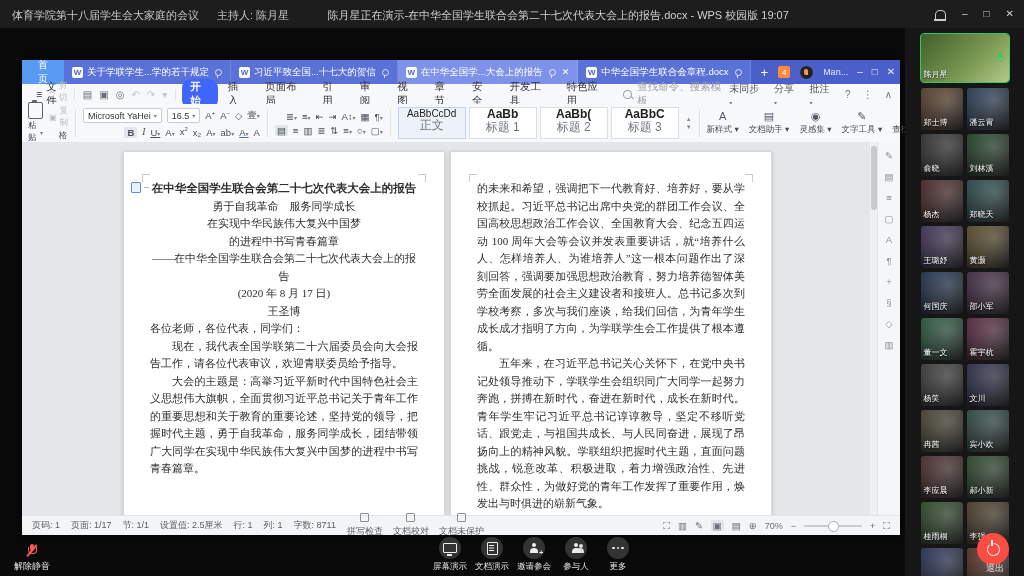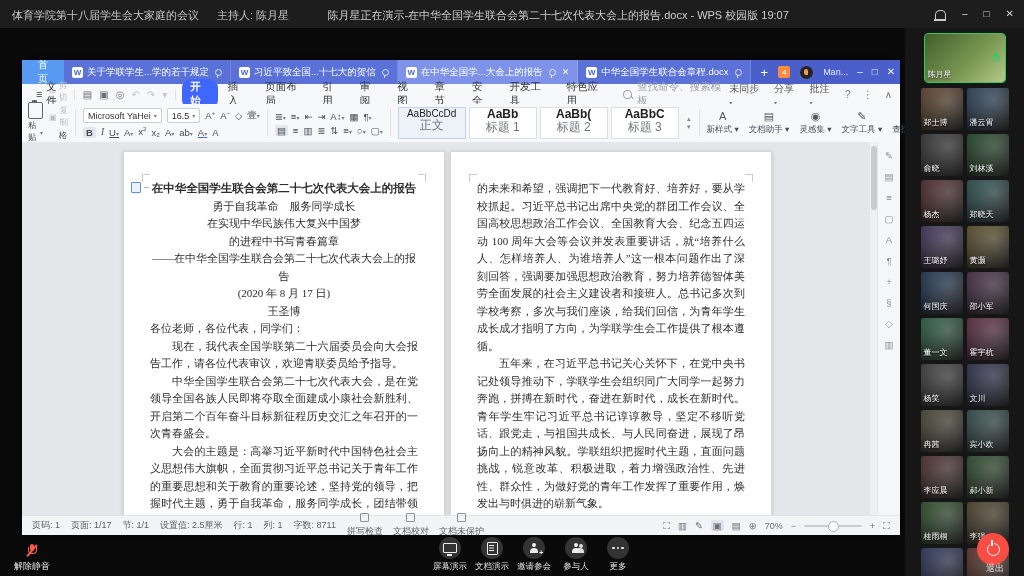--- a/index.html
+++ b/index.html
@@ -47,21 +47,21 @@
   .ribbon{position:absolute;left:0;top:44px;right:0;height:38px;border-bottom:1px solid #e1e2e5;background:#f7f8fa;display:flex;align-items:center;padding:0 6px;gap:7px;font-size:9px;color:#4a4f57;}
   .vsep{width:1px;height:28px;background:#e2e3e6;flex:0 0 auto;}
   .paste-group{display:flex;gap:6px;align-items:center;}
   .paste-big{display:flex;flex-direction:column;align-items:center;gap:1px;}
   .clipboard-icon{width:13px;height:15px;border:1.4px solid #5d646e;border-radius:2px;position:relative;}
   .clipboard-icon::after{content:"";position:absolute;left:2.5px;top:-3px;width:5px;height:2.6px;background:#5d646e;border-radius:1px;}
   .paste-col{display:flex;flex-direction:column;gap:1px;}
   .mini{display:flex;gap:3px;align-items:center;font-size:8.5px;}
   .mini .gi{font-size:8px;}
   .mini.disabled{color:#b9bdc2;}
-  .rgroup{display:flex;flex-direction:column;gap:3px;}
+  .rgroup{display:flex;flex-direction:column;gap:3px;align-items:flex-end;}
   .rrow{display:flex;align-items:center;gap:5px;}
   .combo{background:#fff;border:1px solid #c9ccd1;border-radius:2px;height:13px;display:inline-flex;align-items:center;gap:3px;padding:0 4px;font-size:9px;color:#333;white-space:nowrap;}
   .rbtn{font-size:9.5px;color:#4a4f57;white-space:nowrap;}
   .rbtn .sup{font-style:normal;font-size:6px;vertical-align:super;}
   .rbtn.b{font-weight:bold;background:#e2e6ec;padding:0 3px;border-radius:2px;}
   .rbtn.i{font-style:italic;font-family:"Liberation Serif",serif;}
   .rbtn.u{text-decoration:underline;}
   .rbtn.ublue{text-decoration:underline;-webkit-text-decoration-color:#3f66fe;text-decoration-color:#3f66fe;}
   .caret{font-size:6px;color:#7a7f87;}
   #style-chips{display:flex;gap:3px;align-items:center;}
@@ -101,21 +101,21 @@
     display:flex;align-items:center;font-size:9px;color:#5a5f66;padding:0 10px;gap:11px;white-space:nowrap;}
   .statusbar .chk{display:flex;align-items:center;gap:3px;flex-direction:column;}
   .chk .bx{width:7px;height:7px;border:1px solid #8b9098;border-radius:1px;}
   .status-right{margin-left:auto;display:flex;align-items:center;gap:8px;color:#6a6f76;}
   .view-ic{font-size:9.5px;}
   .view-ic.on{background:#e1e4ea;border-radius:2px;padding:0 2px;}
   .zoom-track{width:58px;height:2px;background:#c9ccd1;position:relative;border-radius:1px;}
   .zoom-knob{position:absolute;left:24px;top:-3.5px;width:9px;height:9px;border-radius:50%;background:#fff;border:1px solid #aab;}
   
   .sidebar{position:absolute;right:0;top:28px;width:119px;bottom:0;background:#161616;overflow:hidden;}
-  .tile-large{margin:6px auto 6px;width:80px;height:48px;border-radius:3px;position:relative;overflow:hidden;
+  .tile-large{margin:6px auto 6px;width:88px;height:48px;border-radius:3px;position:relative;overflow:hidden;
     background:linear-gradient(135deg,#41602c,#7c9a54 60%,#b7c98a);outline:1px solid #37c861;}
   .name-tag{position:absolute;left:3px;bottom:2px;font-size:8px;color:#fff;text-shadow:0 1px 2px #000;white-space:nowrap;}
   .mic{position:relative;width:8px;height:11px;flex:0 0 auto;}
   .mic::before{content:"";position:absolute;left:2px;top:0;width:4px;height:6px;background:currentColor;border-radius:2px;}
   .mic::after{content:"";position:absolute;left:0;top:2.5px;width:6px;height:5px;border:1px solid currentColor;border-top:none;border-radius:0 0 4px 4px;}
   .mic-green{color:#37c861;position:absolute;right:5px;top:50%;transform:translateY(-50%);}
   .tiles-grid{display:grid;grid-template-columns:42px 42px;gap:4px;justify-content:center;}
   .tile{width:42px;height:42px;border-radius:3px;position:relative;overflow:hidden;background:#2c2c2c;}
   .tile .shine{position:absolute;inset:0;background:radial-gradient(circle at 65% 30%,rgba(255,255,255,.25),rgba(0,0,0,.35));}
   
@@ -378,21 +378,20 @@
             <div class="cline">勇于自我革命　服务同学成长</div>
             <div class="cline">在实现中华民族伟大复兴中国梦</div>
             <div class="cline">的进程中书写青春篇章</div>
             <div class="cline">——在中华全国学生联合会第二十七次代表大会上的报告</div>
             <div class="cline">(2020 年 8 月 17 日)</div>
             <div class="cline">王圣博</div>
           </div>
         <p class="doc-p noindent">各位老师，各位代表，同学们：</p>
         <div id="left-paras">
             <p class="doc-p">现在，我代表全国学联第二十六届委员会向大会报告工作，请各位代表审议，欢迎青联委员给予指导。</p>
-            <p class="doc-p">中华全国学生联合会第二十七次代表大会，是在党领导全国各族人民即将夺取全面建成小康社会新胜利、开启第二个百年奋斗目标新征程历史交汇之年召开的一次青春盛会。</p>
             <p class="doc-p">大会的主题是：高举习近平新时代中国特色社会主义思想伟大旗帜，全面贯彻习近平总书记关于青年工作的重要思想和关于教育的重要论述，坚持党的领导，把握时代主题，勇于自我革命，服务同学成长，团结带领广大同学在实现中华民族伟大复兴中国梦的进程中书写青春篇章。</p>
           </div>
 
       </div>
     </div>
     <div class="page right">
       <div class="page-inner">
         <p class="doc-p noindent">的未来和希望，强调把下一代教育好、培养好，要从学校抓起。习近平总书记出席中央党的群团工作会议、全国高校思想政治工作会议、全国教育大会、纪念五四运动 100 周年大会等会议并发表重要讲话，就“培养什么人、怎样培养人、为谁培养人”这一根本问题作出了深刻回答，强调要加强思想政治教育，努力培养德智体美劳全面发展的社会主义建设者和接班人。总书记多次到学校考察，多次与我们座谈，给我们回信，为青年学生成长成才指明了方向，为学联学生会工作提供了根本遵循。</p>
         <div id="right-paras">
             <p class="doc-p">五年来，在习近平总书记关心关怀下，在党中央书记处领导推动下，学联学生会组织同广大同学一起努力奔跑，拼搏在新时代，奋进在新时代，成长在新时代。青年学生牢记习近平总书记谆谆教导，坚定不移听党话、跟党走，与祖国共成长、与人民同奋进，展现了昂扬向上的精神风貌。学联组织把握时代主题，直面问题挑战，锐意改革、积极进取，着力增强政治性、先进性、群众性，为做好党的青年工作发挥了重要作用，焕发出与时俱进的崭新气象。</p>

